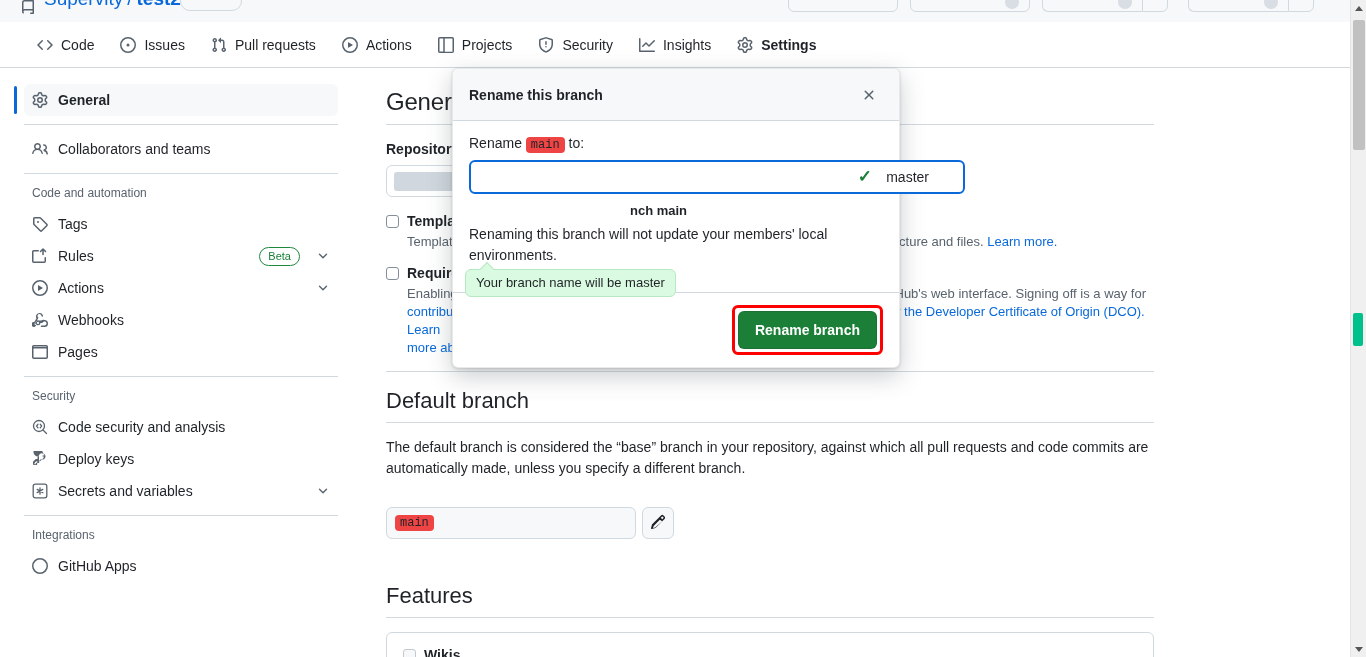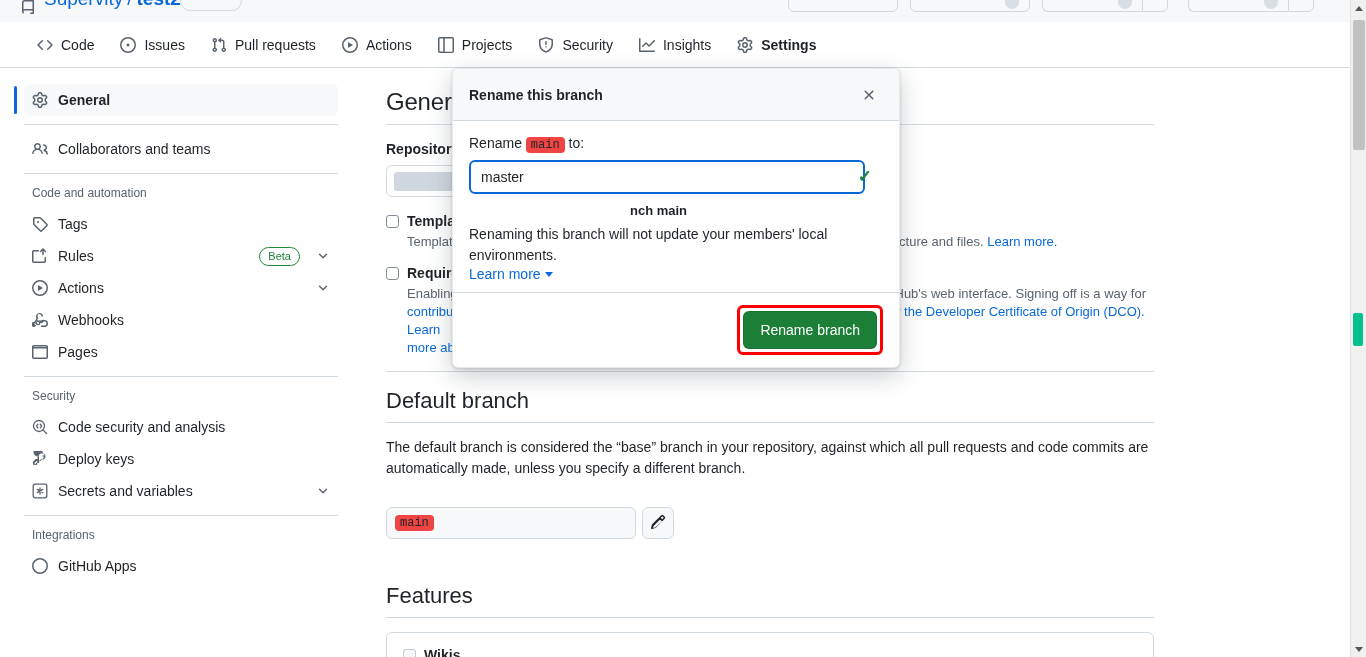--- a/index.html
+++ b/index.html
@@ -163,23 +163,23 @@
   }
   .modal-title { font-size: 14px; font-weight: 600; flex: 1; }
   .modal-close {
     width: 28px; height: 28px; display: flex; align-items: center; justify-content: center;
     color: #59636e; cursor: pointer; border-radius: 6px;
   }
   .modal-body { padding: 14px 16px 10px 16px; position: relative; }
   .rename-label { font-size: 14px; margin-bottom: 8px; }
   .input-wrap { position: relative; }
   .branch-input {
-    width: 396px; height: 34px; border: 2px solid #0969da; border-radius: 6px;
+    width: 496px; height: 34px; border: 2px solid #0969da; border-radius: 6px;
     font-size: 14px; padding: 0 34px 0 10px; color: #1f2328; outline: none;
-    font-family: "Liberation Sans", sans-serif; background: #fff;
+    font-family: "Liberation Sans", sans-serif; background: #fff; text-align: right;
   }
   .check-ok {
     position: absolute; right: 11px; top: 8px; color: #1a7f37;
     font-size: 17px; font-weight: 700; line-height: 17px;
   }
   .tooltip {
     position: absolute; left: 12px; top: 148px;
     background: #dafbe1; border: 1px solid #b6e8c3; border-radius: 6px;
     font-size: 13px; color: #1f2328; padding: 4px 10px; line-height: 18px;
     z-index: 5; white-space: nowrap;
@@ -200,21 +200,21 @@
     border-top: 1px solid #d1d9e0; padding: 12px 16px;
     display: flex; justify-content: flex-end; align-items: center;
     border-radius: 0 0 6px 6px; background:#fff;
   }
   .rename-highlight {
     border: 3px solid #ff0000; border-radius: 6px; padding: 3px;
     display: inline-block; background: #fff;
   }
   .btn-green {
     background: #1b7f37; color: #fff; border: 1px solid rgba(31,35,40,0.15);
-    border-radius: 6px; font-size: 14px; font-weight: 400;
+    border-radius: 6px; font-size: 14px; font-weight: 700;
     padding: 8px 16px; cursor: pointer; font-family: "Liberation Sans", sans-serif;
     line-height: 20px;
   }
 
   
   .scrollbar {
     position: absolute; right: 0; top: 0; width: 16px; height: 657px;
     background: #f0f0f0; border-left: 1px solid #e4e4e4;
   }
   .sb-arrow {
@@ -532,20 +532,21 @@
         <span>Rename</span>
         <span class="code-chip">main</span>
         <span>to:</span>
       </div>
 
       <div class="input-wrap">
         <input class="branch-input" type="text" value="master" style="">
         <span class="check-ok">✓</span>
       </div>
 
+      <div class="tooltip">Your branch name will be master</div>
 
       <div class="modal-note">Renaming this branch will not update your members' local environments.</div>
       <div class="learn-more">
         <span>Learn more</span>
         <span class="caret-down"></span>
       </div>
     </div>
 
     <div class="modal-footer">
       <div class="rename-highlight">

